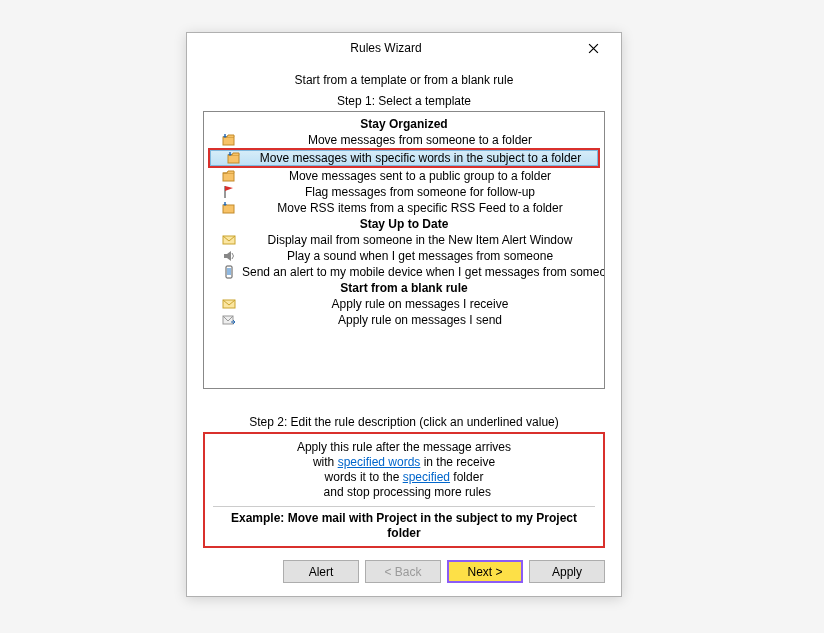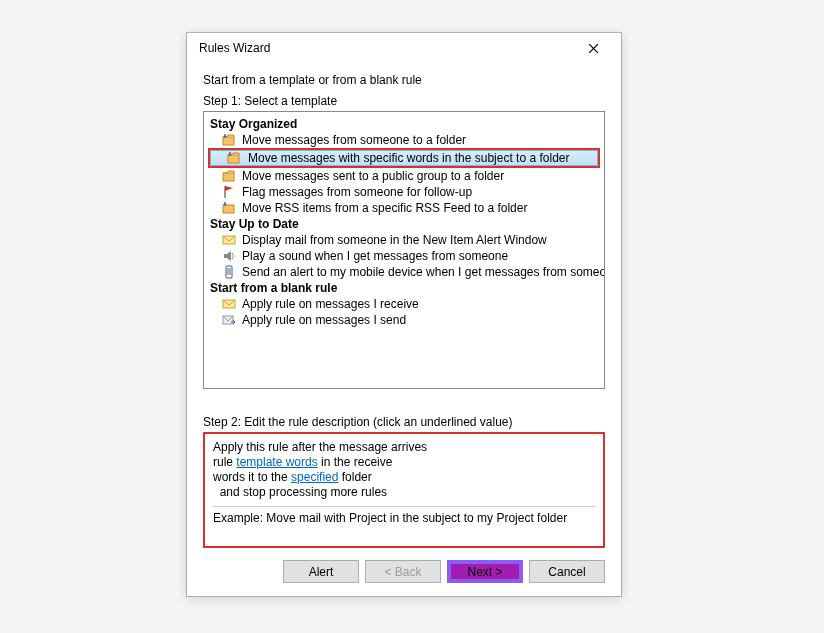--- a/index.html
+++ b/index.html
@@ -16,20 +16,21 @@
     position: absolute;
     left: 186px;
     top: 32px;
     width: 436px;
     height: 565px;
     background: #fff;
     border: 1px solid #b0b0b0;
     box-shadow: 0 2px 12px rgba(0,0,0,0.15);
     display: flex;
     flex-direction: column;
+    text-align: center;
   }
   .titlebar {
     height: 30px;
     display: flex;
     align-items: center;
     padding: 0 8px 0 12px;
   }
   .titlebar .title {
     flex: 1;
     font-size: 12px;
@@ -97,41 +98,41 @@
   .desc-line { line-height: 15px; }
   .desc-link {
     color: #0066cc;
     text-decoration: underline;
     cursor: pointer;
   }
   .desc-divider {
     border-top: 1px solid #ccc;
     margin: 6px 0 4px 0;
   }
-  .example { font-weight: normal; }
+  .example { font-weight: bold; }
   .button-row {
     display: flex;
     justify-content: flex-end;
     gap: 6px;
     padding: 12px 0 2px 0;
   }
   .btn {
     width: 76px;
     height: 23px;
     border: 1px solid #adadad;
     background: #e1e1e1;
     font-family: inherit;
     font-size: 12px;
     display: flex;
     align-items: center;
     justify-content: center;
     cursor: default;
   }
   .btn.disabled { color: #9a9a9a; }
-  .btn.default { border: 4px solid #8b5cf6; background: #a21caf; }
+  .btn.default { border: 2px solid #8b5cf6; background: #fde047; }
 </style>
 </head>
 <body>
 
 <div class="dialog">
   <div class="titlebar">
     <span class="title">Rules Wizard</span>
     <div class="close-btn">
       <svg viewBox="0 0 10 10">
           <path d="M1 1 L9 9 M9 1 L1 9" stroke="#000" stroke-width="1.1" fill="none"></path>
@@ -260,31 +261,31 @@
       </div>
 
     </div>
 
     <div style="height:20px"></div>
     <div class="instr">Step 2: Edit the rule description (click an underlined value)</div>
 
     <div class="descbox">
       <div class="desc-line">Apply this rule after the message arrives</div>
       <div class="desc-line">
-        <span>rule </span><span class="desc-link">template words</span><span> in the receive</span>
+        <span>with </span><span class="desc-link">specified words</span><span> in the receive</span>
       </div>
       <div class="desc-line">
         <span>words it to the </span><span class="desc-link">specified</span><span> folder</span>
       </div>
       <div class="desc-line" style="white-space:pre">  and stop processing more rules</div>
       <div class="desc-divider"></div>
       <div class="desc-line example">Example: Move mail with Project in the subject to my Project folder</div>
     </div>
 
     <div class="button-row">
       <div class="btn">Alert</div>
       <div class="btn disabled">&lt; Back</div>
       <div class="btn default">Next &gt;</div>
-      <div class="btn">Cancel</div>
+      <div class="btn">Apply</div>
     </div>
 
   </div>
 </div>
 
 </body></html>

